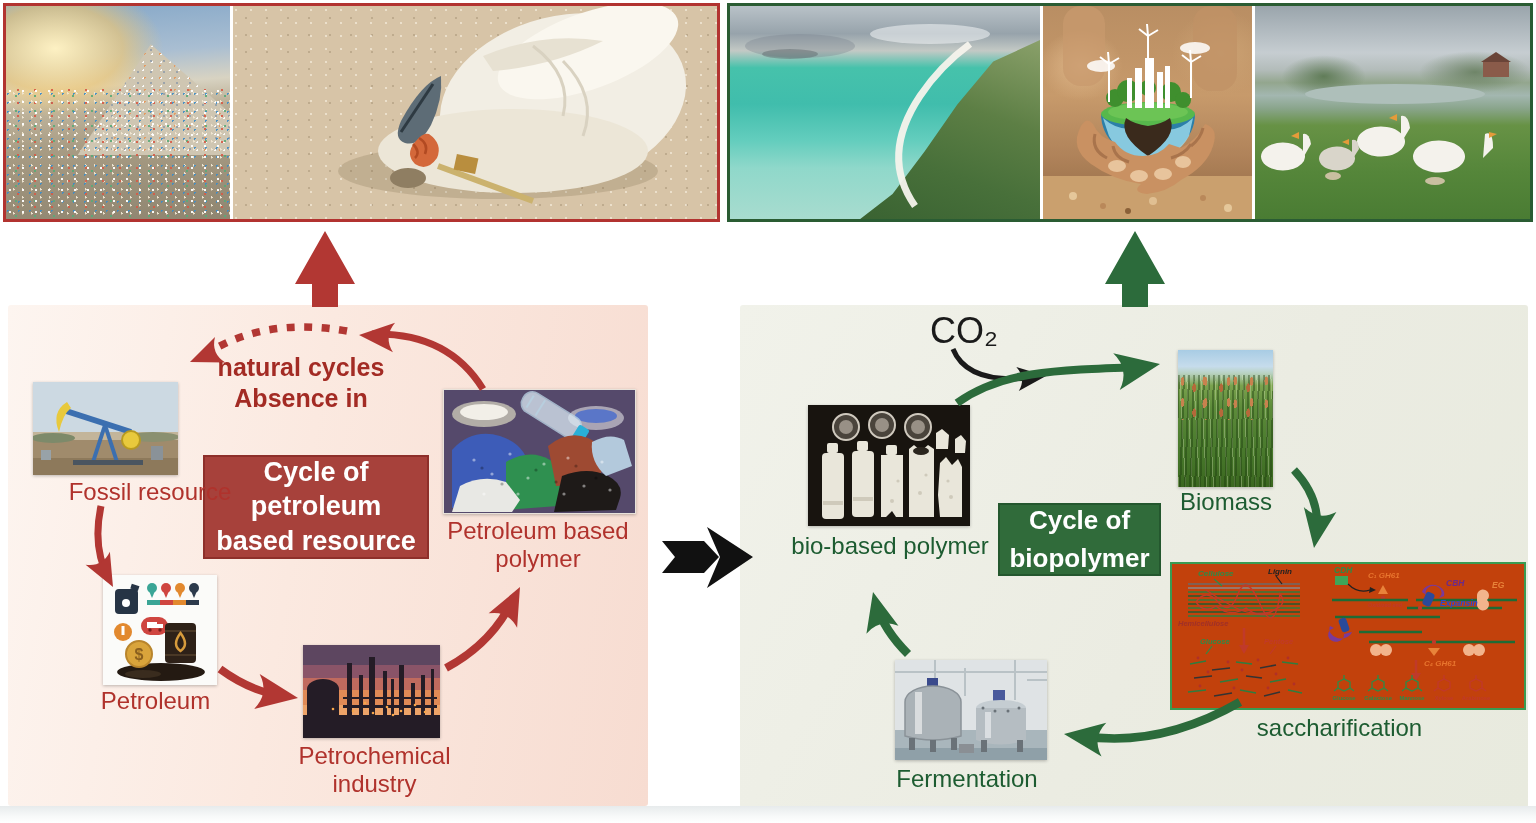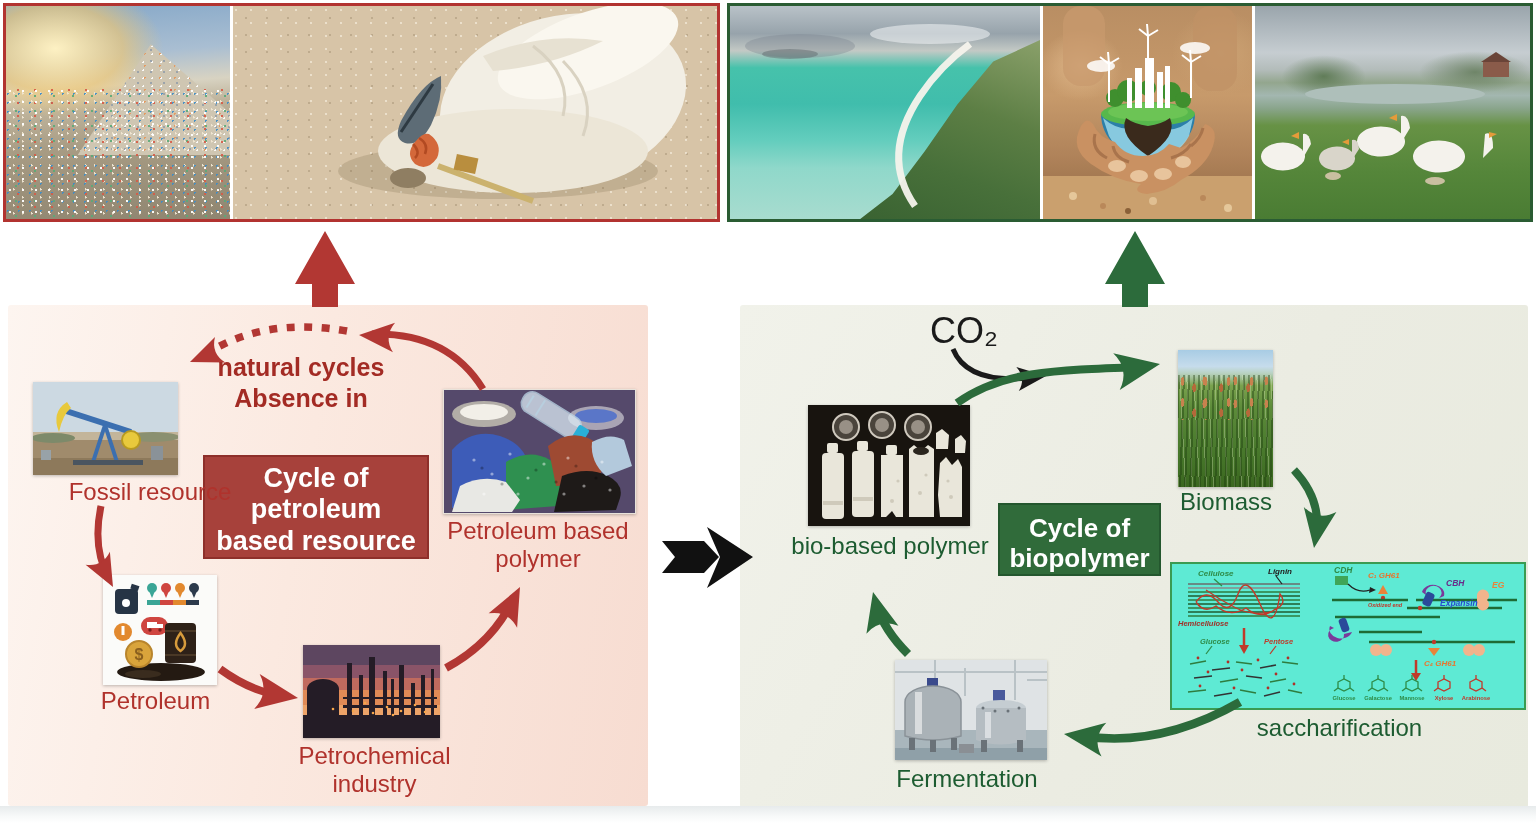--- a/index.html
+++ b/index.html
@@ -63,27 +63,27 @@
     background:linear-gradient(120deg,#f1f2ea 0%,#ebece2 55%,#e8eade 100%);}
   .bottom-strip{left:0;top:806px;width:1536px;height:17px;
     background:linear-gradient(180deg,#e7ebec 0%,#f7f9f9 60%,#fff 100%);}
   
   .node-photo{position:absolute;overflow:hidden;box-shadow:0 1px 3px rgba(0,0,0,.25);}
   
   .node-label{position:absolute;text-align:center;font-size:24px;line-height:1.18;}
   .red-t{color:#b0322c;}
   .green-t{color:#1d5c31;}
   .absence{position:absolute;text-align:center;font-weight:bold;font-size:25px;line-height:1.22;color:#a32b24;}
-  .cycle-box{position:absolute;display:flex;flex-direction:column;justify-content:flex-end;
+  .cycle-box{position:absolute;display:flex;flex-direction:column;justify-content:space-between;
     text-align:center;color:#fff;font-weight:bold;box-sizing:border-box;}
   .cycle-box.red{background:#a7413b;border:2px solid #8e2f2a;font-size:27px;line-height:1.16;}
   .cycle-box.green{background:#306b3a;border:2px solid #24572e;font-size:26px;line-height:1.18;}
   .co2{position:absolute;font-size:36px;color:#1a1a1a;}
   
-  .enzyme-box{position:absolute;left:1170px;top:562px;width:356px;height:148px;background:#5eead4;
+  .enzyme-box{position:absolute;left:1170px;top:562px;width:356px;height:148px;background:#c2410c;
     border:2px solid #3a9b52;box-sizing:border-box;}
   svg text{font-family:"Liberation Sans", sans-serif;}
   .overlay{position:absolute;left:0;top:0;pointer-events:none;}
 </style>
 </head>
 <body>
 
 <div id="stage">
 
   <div class="photo-panel panel-red">

